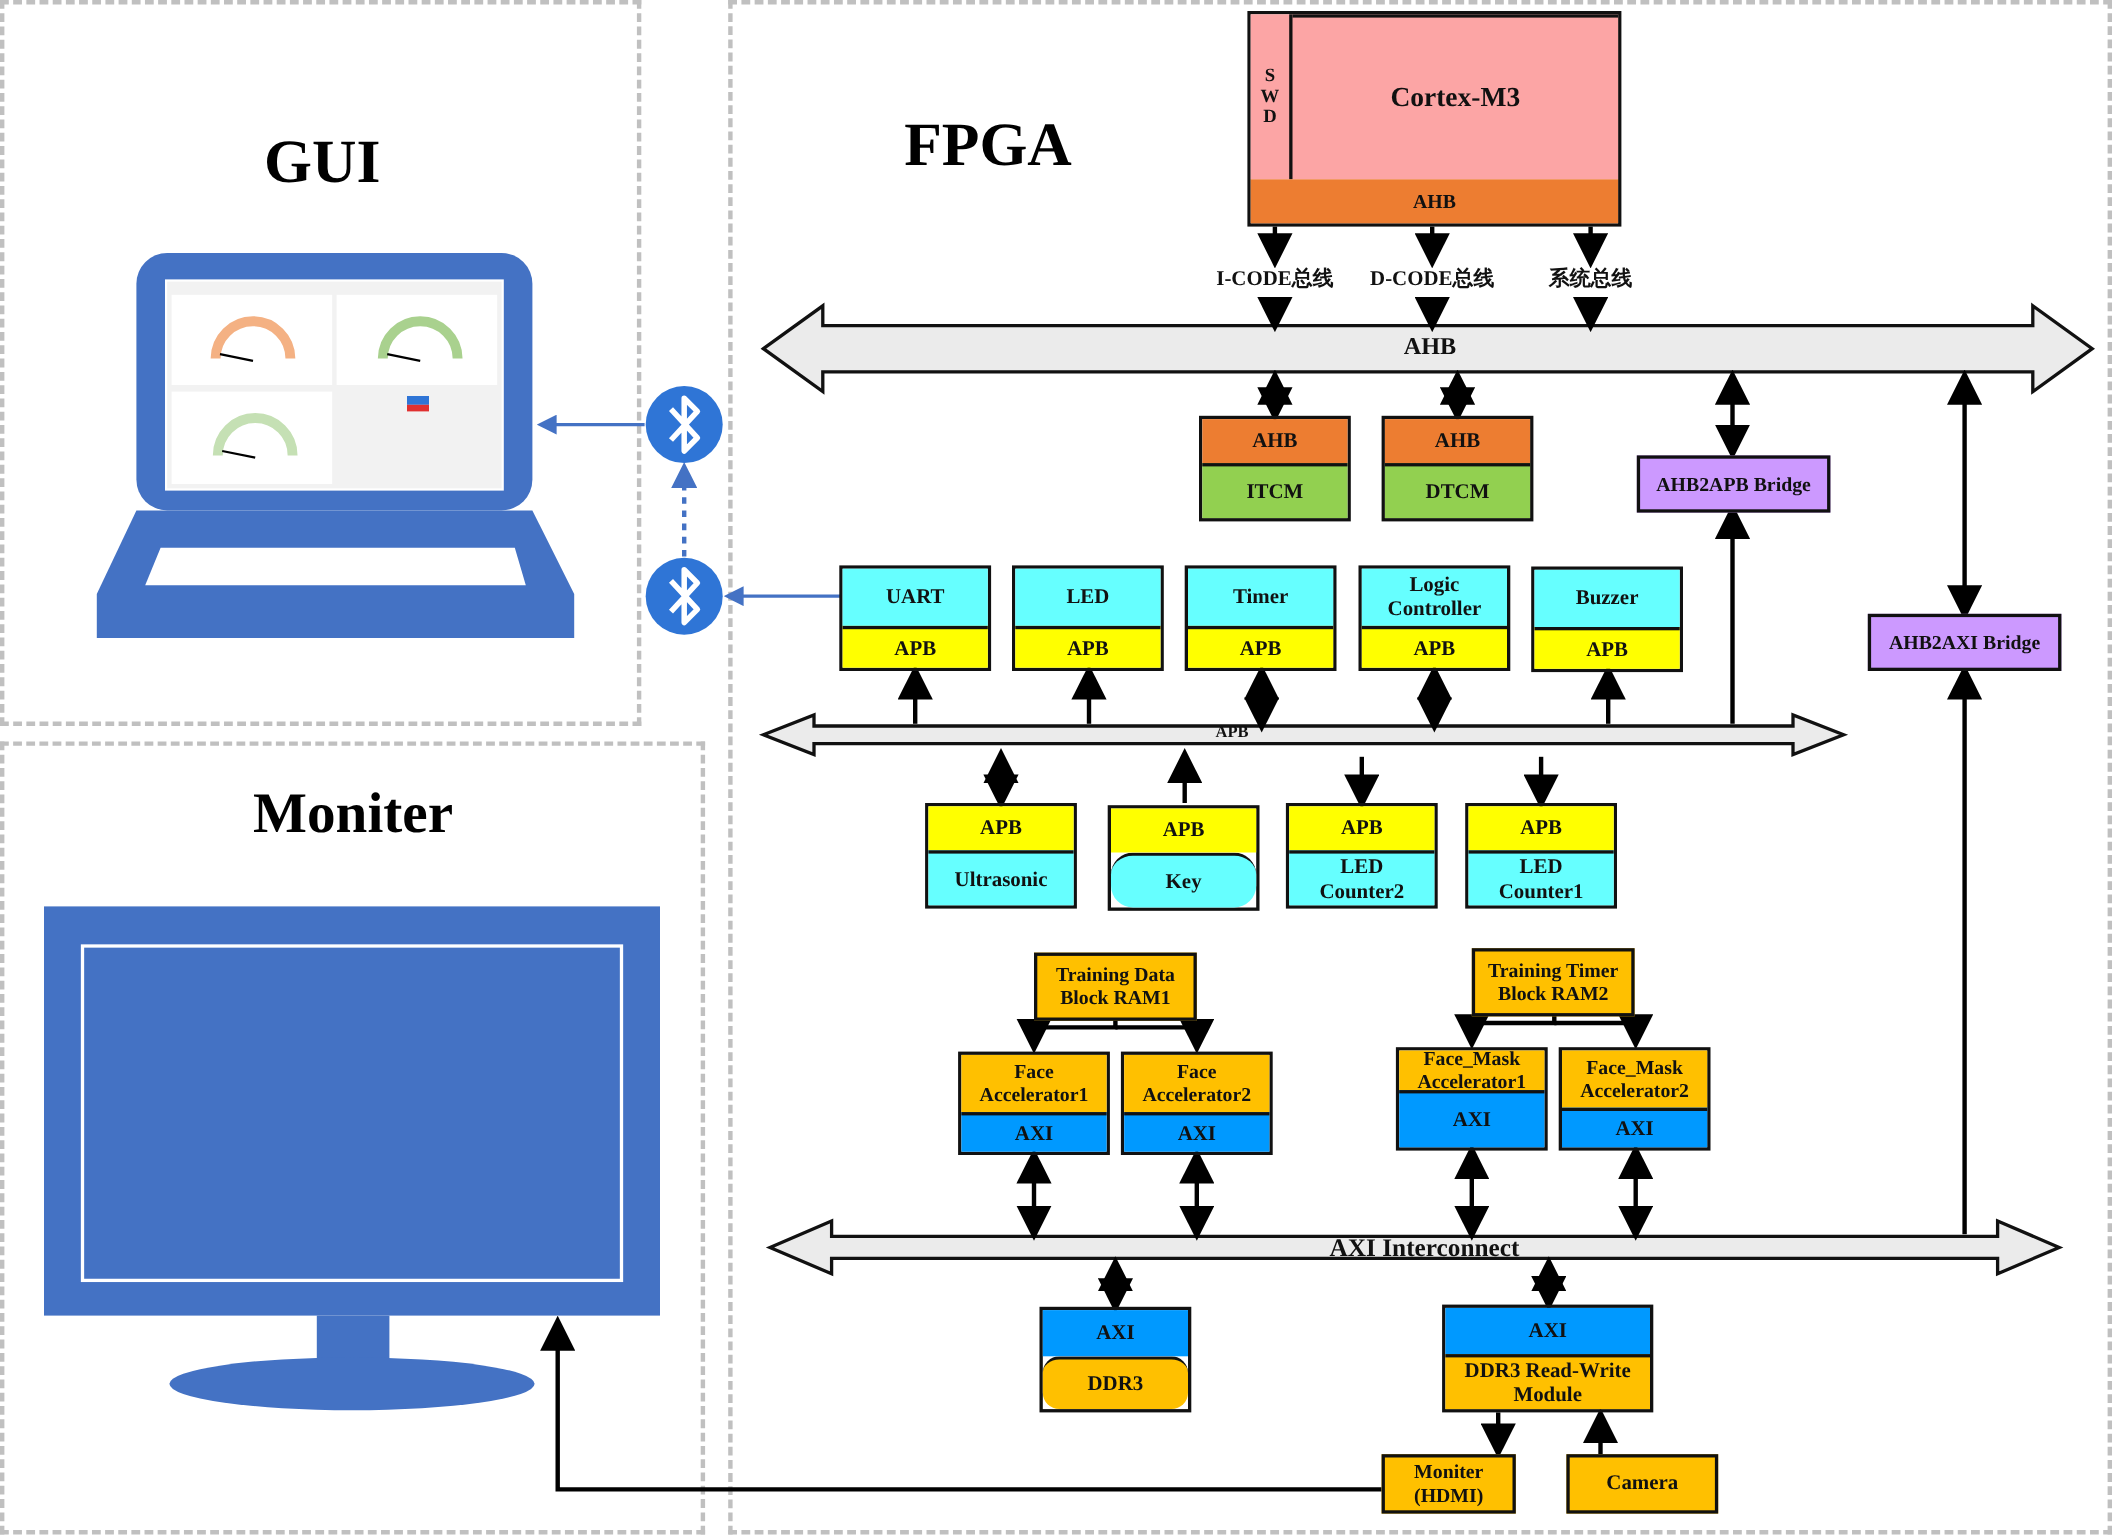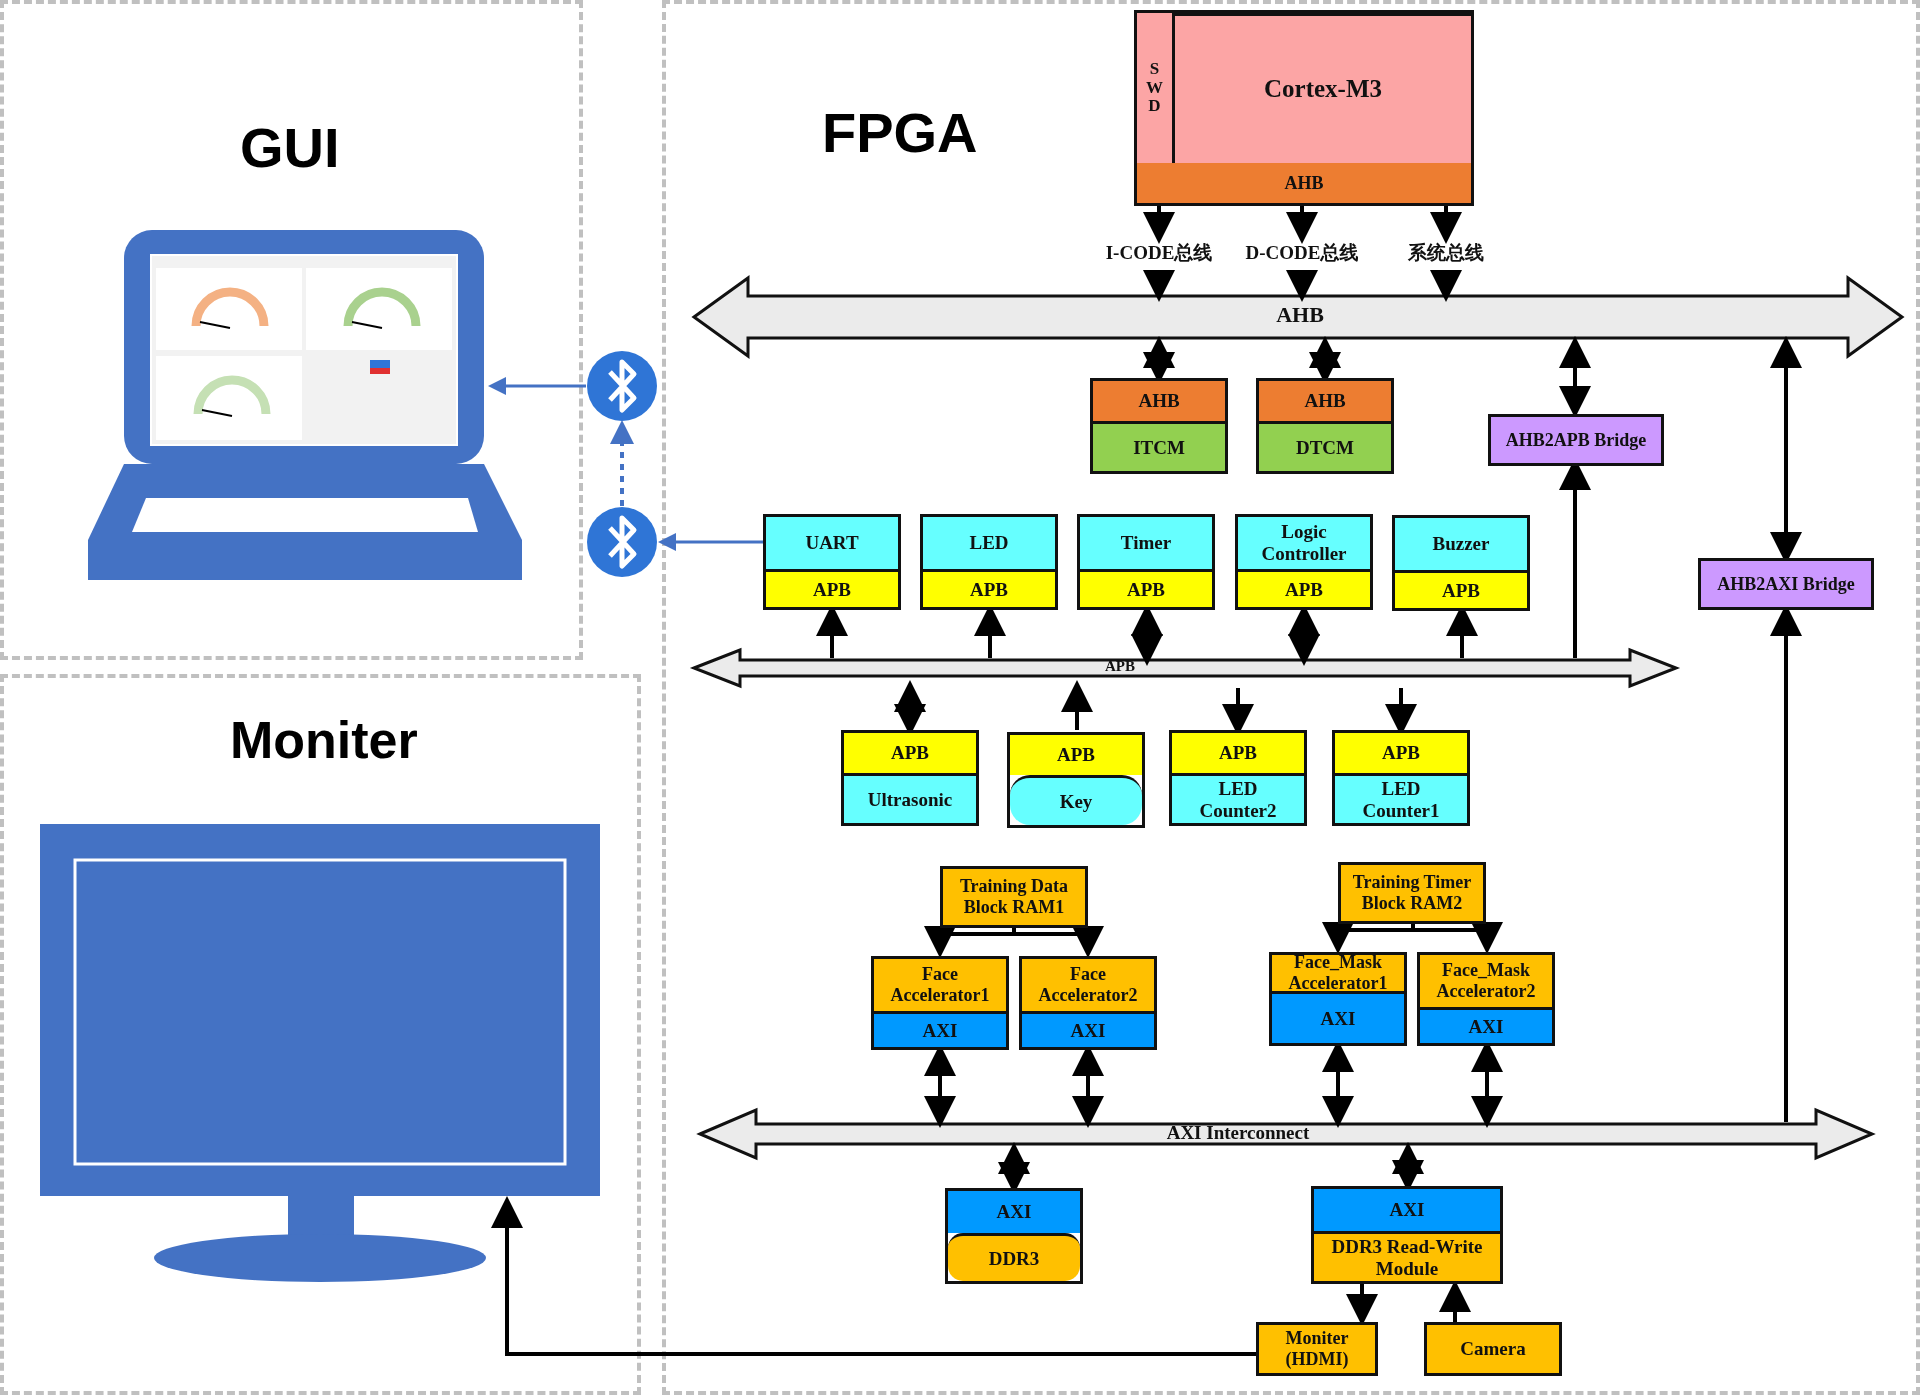--- a/index.html
+++ b/index.html
@@ -1,19 +1,19 @@
 <!DOCTYPE html>
 <html><head>
 <meta charset="utf-8">
 <style>
   html,body{margin:0;padding:0;background:#fff;}
   body{width:1920px;height:1395px;position:relative;overflow:hidden;font-family:"Liberation Serif","DejaVu Serif",serif;}
   #stage{position:absolute;left:0;top:0;width:1920px;height:1395px;}
   .panel{position:absolute;border:4px dashed #c0c0c0;box-sizing:border-box;}
-  .title{position:absolute;font-weight:bold;color:#000;font-family:Liberation Sans, sans-serif;}
+  .title{position:absolute;font-weight:bold;color:#000;font-family:Liberation Serif, serif;}
   .blk{position:absolute;box-sizing:border-box;border:3px solid #111;display:flex;flex-direction:column;}
   .seg{display:flex;align-items:center;justify-content:center;text-align:center;font-weight:bold;color:#111;font-size:19px;line-height:1.15;box-sizing:border-box;}
   .seg + .seg{border-top:3px solid #111;}
   .cyan{background:#66ffff;}
   .yellow{background:#ffff00;}
   .orange{background:#ed7d31;}
   .green{background:#92d050;}
   .gold{background:#ffc000;}
   .blue{background:#0099ff;}
   .purple{background:#cc99ff;}
@@ -135,21 +135,21 @@
 
       <line x1="1362" y1="1284" x2="1362" y2="1318" marker-end="url(#ah)"></line>
       <line x1="1455" y1="1322" x2="1455" y2="1288" marker-end="url(#ah)"></line>
 
       <path d="M1256,1354 L507,1354 L507,1204" marker-end="url(#ah)"></path>
     </g>
   </svg>
 
   <div class="busLabel" style="left:1230px;top:302px;width:140px;font-size:22px;">AHB</div>
   <div class="busLabel" style="left:1080px;top:658px;width:80px;font-size:15px;">APB</div>
-  <div class="busLabel" style="left:1113px;top:1122px;width:250px;font-size:19px;">AXI Interconnect</div>
+  <div class="busLabel" style="left:1170px;top:1122px;width:250px;font-size:23px;">AXI Interconnect</div>
 
   <div class="busLabel" style="left:1094px;top:240px;width:130px;font-size:19px;">I-CODE总线</div>
   <div class="busLabel" style="left:1236px;top:240px;width:132px;font-size:19px;">D-CODE总线</div>
   <div class="busLabel" style="left:1396px;top:240px;width:100px;font-size:19px;">系统总线</div>
 
   <div class="blk" style="left:1134px;top:10px;width:340px;height:196px;">
     <div style="display:flex;flex:1;background:#fca5a5;">
       <div class="seg" style="width:38px;border-right:3px solid #111;font-size:17px;word-spacing:100px;line-height:1.1;padding:0 6px;">S W D</div>
       <div class="seg" style="flex:1;font-size:25px;">Cortex-M3</div>
     </div>

